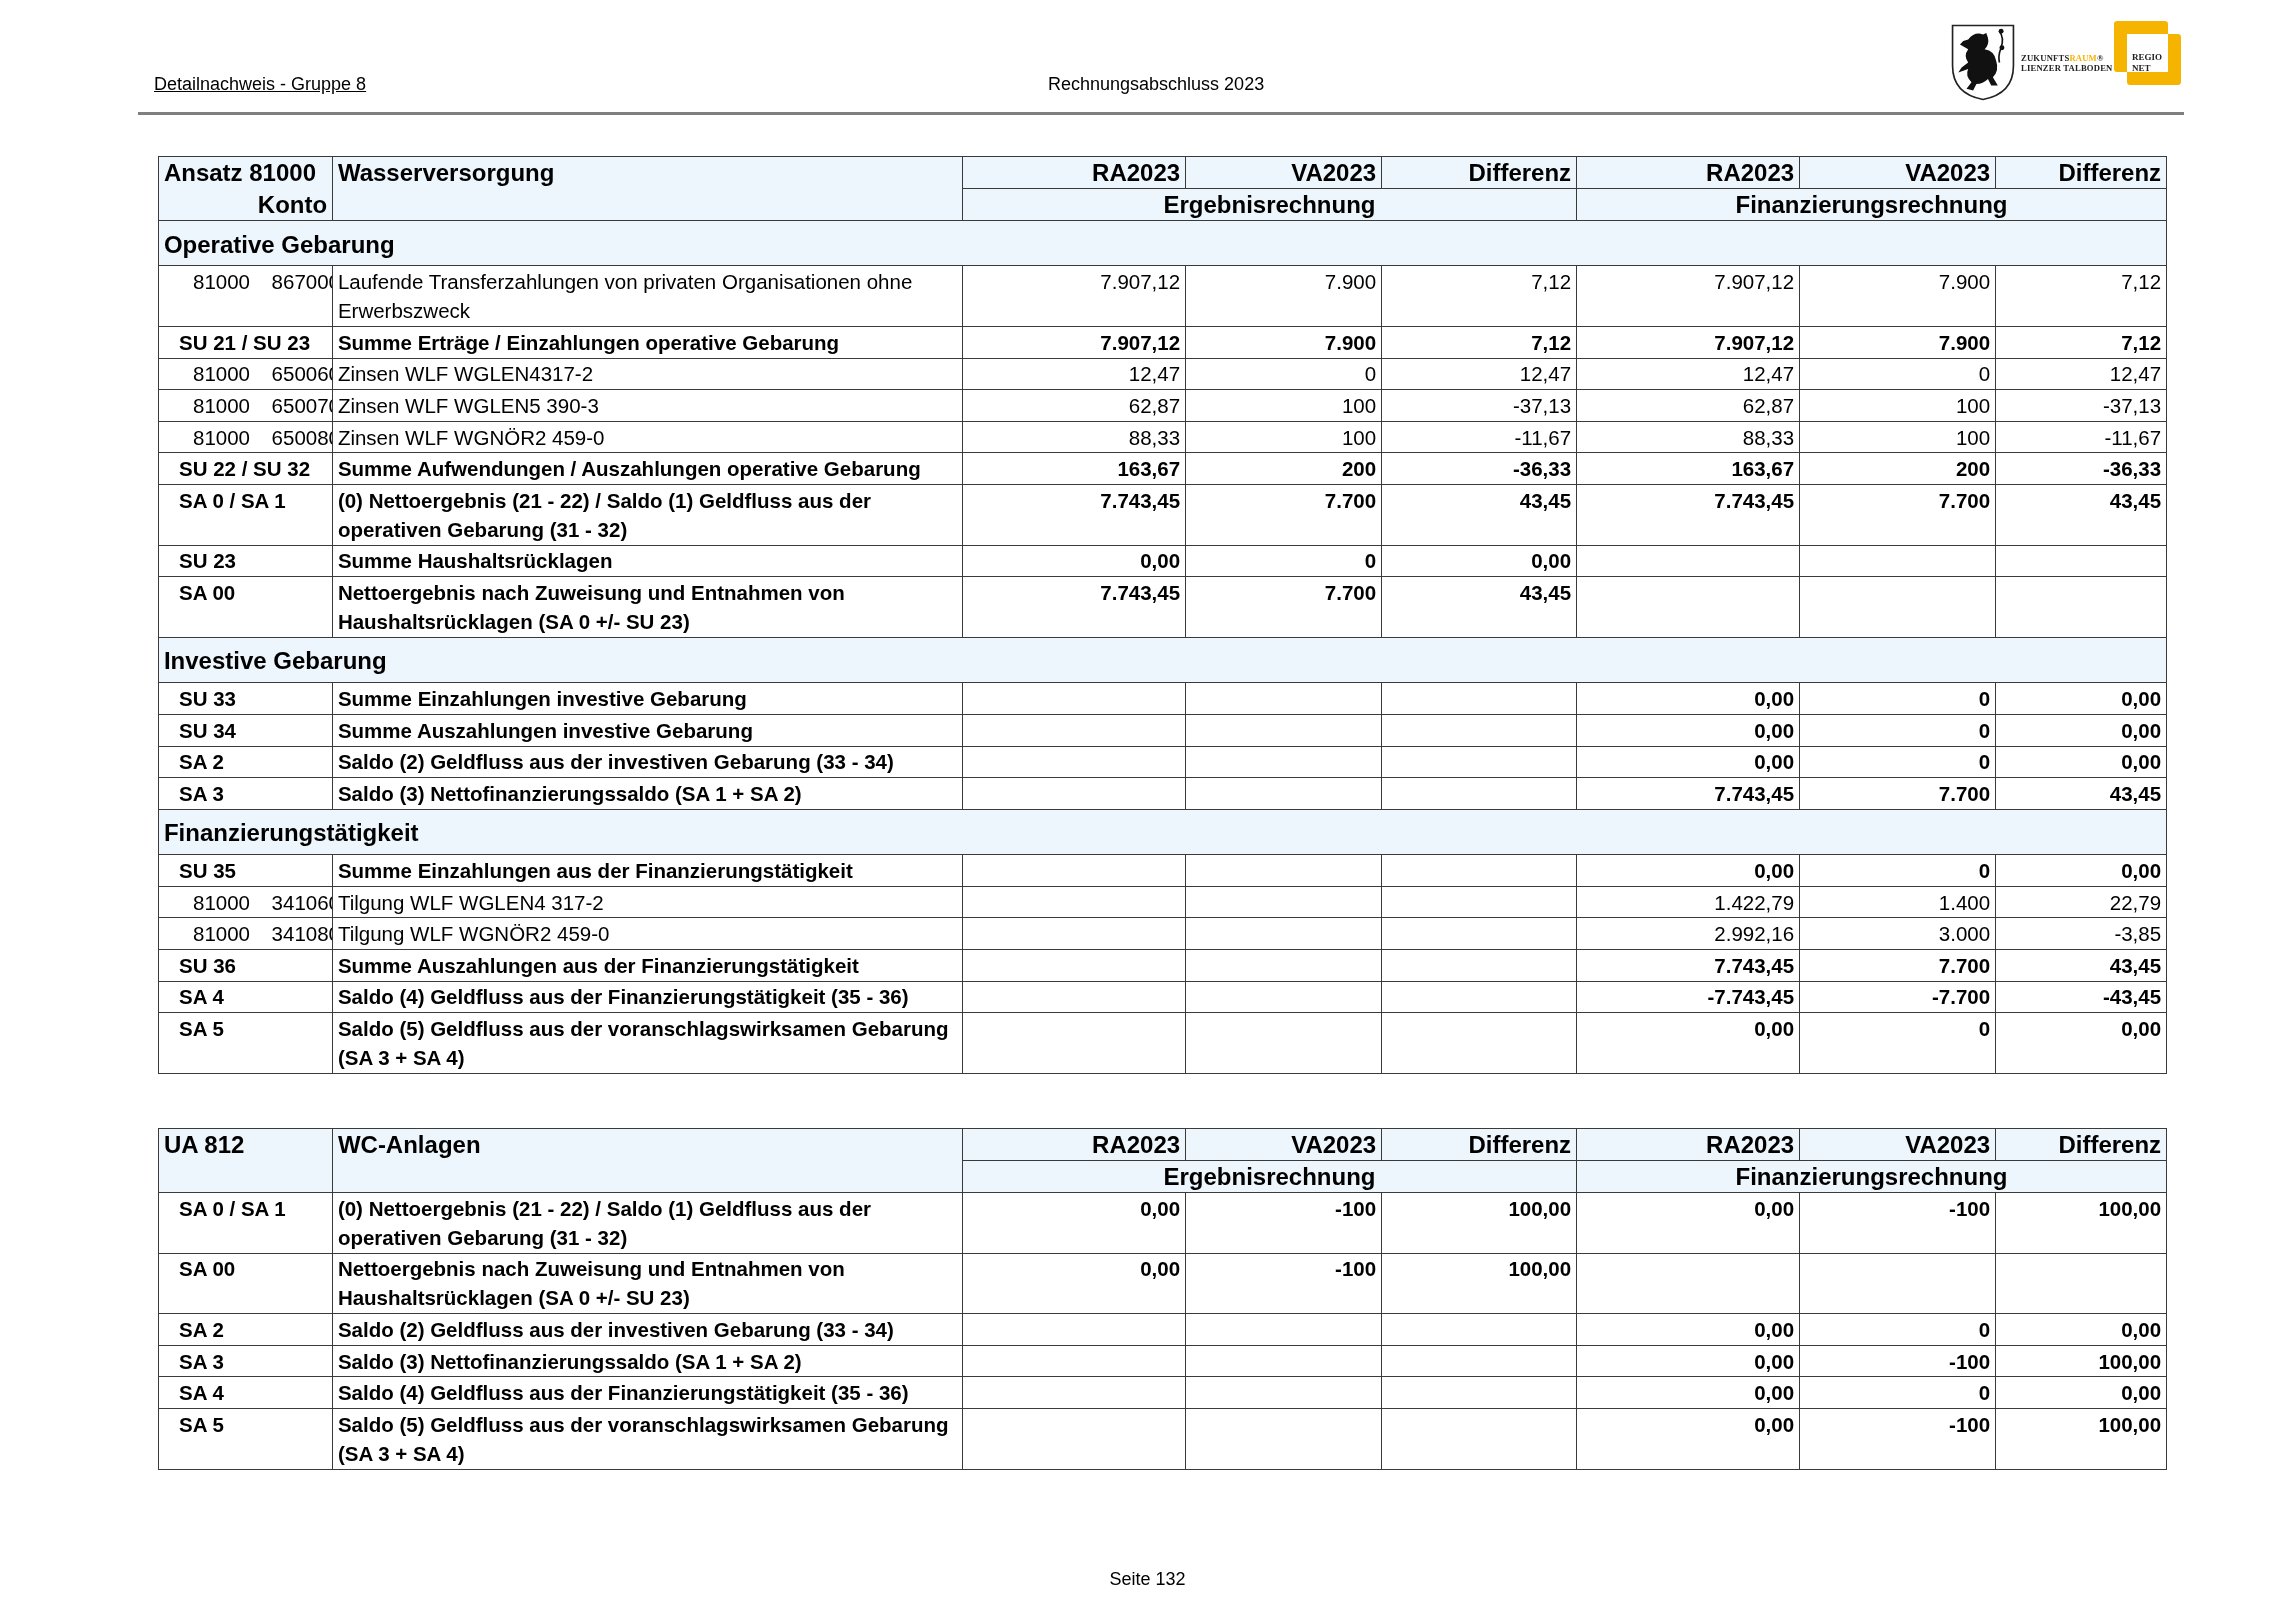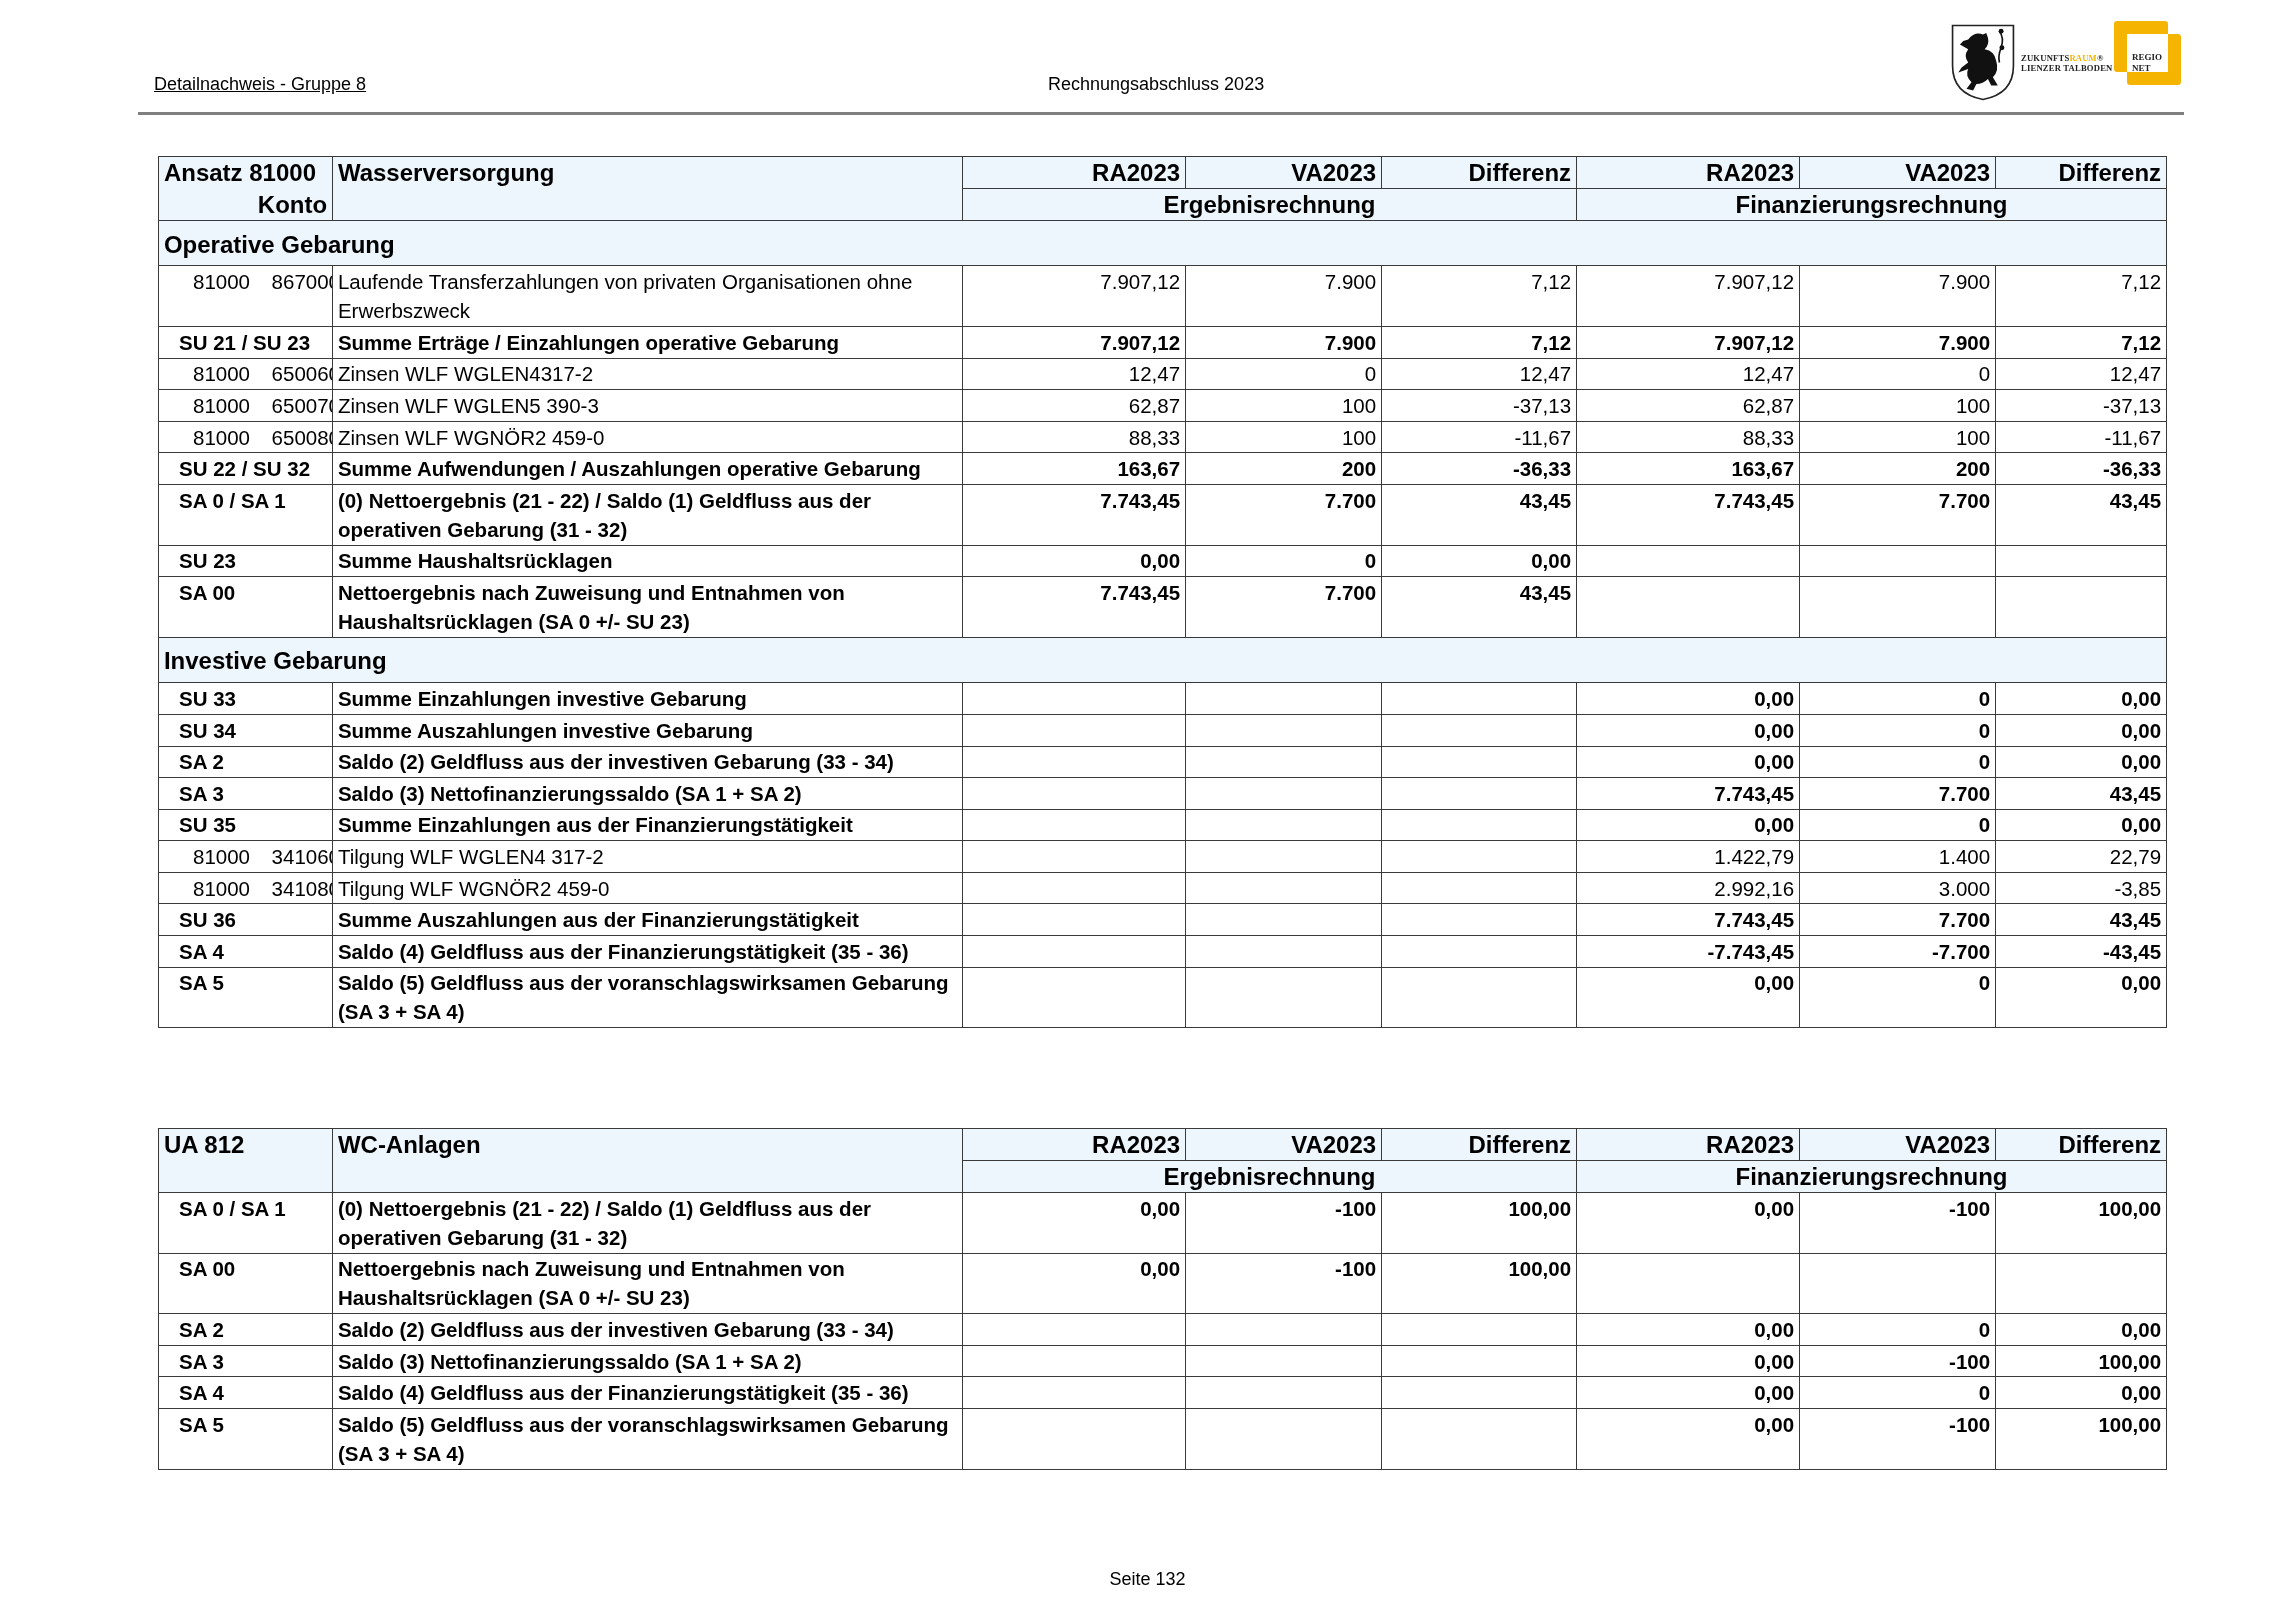--- a/index.html
+++ b/index.html
@@ -223,20 +223,23 @@
       <tr class="b">
         <td class="code"><span>SA 3</span></td>
         <td>Saldo (3) Nettofinanzierungssaldo (SA 1 + SA 2)</td>
         <td class="num"></td>
         <td class="num"></td>
         <td class="num"></td>
         <td class="num">7.743,45</td>
         <td class="num">7.700</td>
         <td class="num">43,45</td>
       </tr>
+      <tr class="sect">
+        <td colspan="8">Finanzierungstätigkeit</td>
+      </tr>
       <tr class="b">
         <td class="code"><span>SU 35</span></td>
         <td>Summe Einzahlungen aus der Finanzierungstätigkeit</td>
         <td class="num"></td>
         <td class="num"></td>
         <td class="num"></td>
         <td class="num">0,00</td>
         <td class="num">0</td>
         <td class="num">0,00</td>
       </tr>

